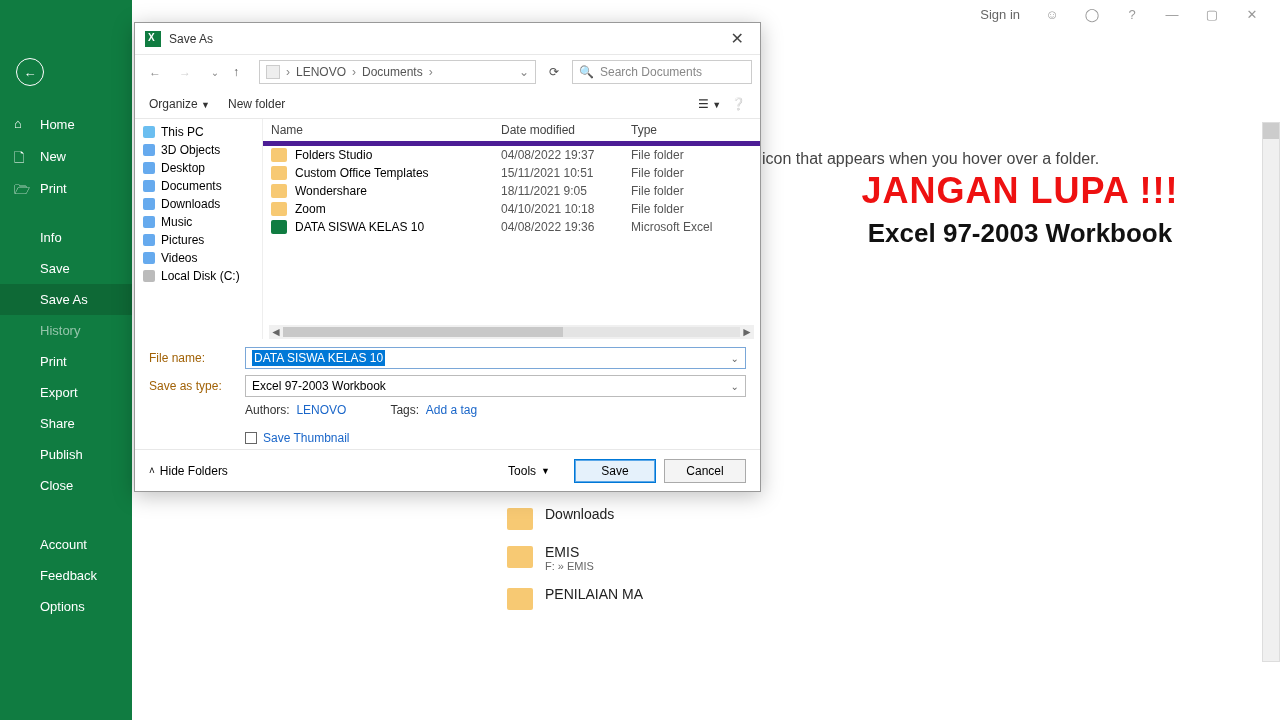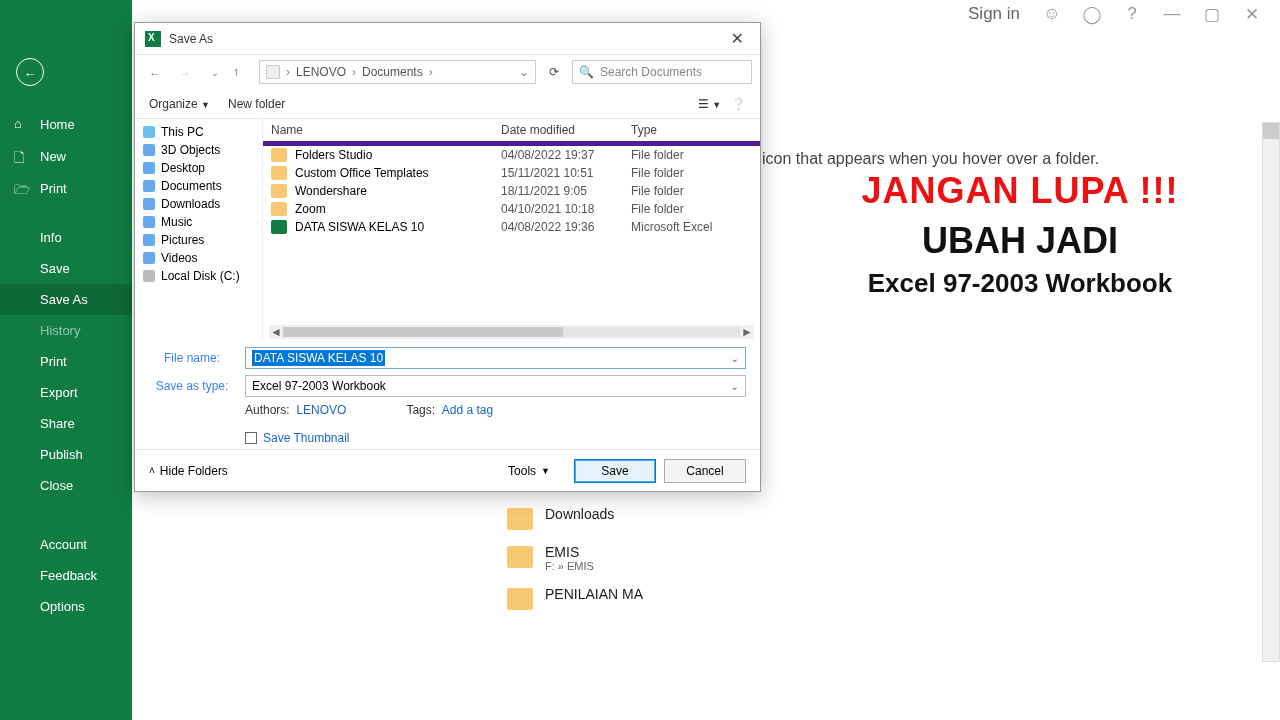--- a/index.html
+++ b/index.html
@@ -1,19 +1,19 @@
 <!DOCTYPE html>
 <html><head>
 <meta charset="utf-8">
 <style>
 * { margin: 0; padding: 0; box-sizing: border-box; font-family: "Segoe UI", sans-serif; }
 body { width: 1280px; height: 720px; background: #fff; position: relative; overflow: hidden; }
 
 
-.titlebar { position: absolute; top: 0; left: 0; right: 0; height: 28px; background: #fff; display: flex; align-items: center; justify-content: flex-end; padding: 0 8px; font-size: 17px; color: #666; }
+.titlebar { position: absolute; top: 0; left: 0; right: 0; height: 28px; background: #fff; display: flex; align-items: center; justify-content: flex-end; padding: 0 8px; font-size: 13px; color: #666; }
 .titlebar .signin { margin-right: 12px; }
 .titlebar .winbtn { width: 40px; height: 28px; display: inline-flex; align-items: center; justify-content: center; color: #999; }
 
 
 .greenbar { position: absolute; top: 0; left: 0; width: 132px; height: 720px; background: #107c41; color: #fff; padding-top: 48px; font-size: 13px; }
 .greenbar .back { position: absolute; top: 58px; left: 16px; width: 28px; height: 28px; border: 1.5px solid #fff; border-radius: 50%; display: flex; align-items: center; justify-content: center; }
 .greenbar .item { padding: 8px 14px; display: flex; align-items: center; gap: 10px; cursor: pointer; }
 .greenbar .item.sel { background: #0e6936; }
 .greenbar .item.dim { opacity: .55; }
 .greenbar .spacer1 { height: 60px; }
@@ -70,24 +70,24 @@
 .filelist .frow .c1 { width: 230px; display: flex; align-items: center; }
 .filelist .frow .c2 { width: 130px; color: #555; }
 .filelist .frow .c3 { flex: 1; color: #555; }
 .filelist .hscroll { position: absolute; left: 6px; right: 6px; bottom: 0; height: 14px; background: #f0f0f0; display: flex; align-items: center; }
 .filelist .hscroll .lar, .filelist .hscroll .rar { width: 14px; text-align: center; color: #666; }
 .filelist .hscroll .track { flex: 1; height: 10px; background: #e4e4e4; position: relative; }
 .filelist .hscroll .thumb { position: absolute; left: 0; top: 0; height: 10px; width: 280px; background: #c8c8c8; }
 
 .form { padding: 8px 14px 4px 14px; font-size: 12px; }
 .form .frow2 { display: flex; align-items: center; margin-bottom: 6px; }
-.form .lbl { width: 96px; text-align: center; padding-right: 10px; color: #3b82f6; }
+.form .lbl { width: 96px; text-align: left; padding-right: 10px; color: #a16207; }
 .form .inp { flex: 1; height: 22px; border: 1px solid #7aa7d8; padding: 0 6px; display: flex; align-items: center; background: #fff; }
 .form .combo { flex: 1; height: 22px; border: 1px solid #bbb; padding: 0 6px; display: flex; align-items: center; justify-content: space-between; }
-.form .meta { display: flex; gap: 60px; padding-left: 96px; color: #333; margin-top: 4px; }
+.form .meta { display: flex; gap: 44px; padding-left: 96px; color: #333; margin-top: 4px; }
 .form .meta .val { color: #1a66c9; }
 .form .thumbrow { padding-left: 96px; margin-top: 14px; display: flex; align-items: center; gap: 6px; }
 .form .thumbrow .cb { width: 12px; height: 12px; border: 1px solid #666; }
 
 .dlg-footer { height: 42px; display: flex; align-items: center; padding: 0 14px; border-top: 1px solid #e8e8e8; font-size: 12px; }
 .dlg-footer .hide { display: flex; align-items: center; gap: 5px; }
 .dlg-footer .spacer { flex: 1; }
 .dlg-footer .tools { margin-right: 16px; display: flex; align-items: center; gap: 5px; }
 .dlg-footer .btn { width: 82px; height: 24px; border: 1px solid #aaa; background: #f4f4f4; display: inline-flex; align-items: center; justify-content: center; margin-left: 8px; }
 .dlg-footer .btn.primary { border: 1px solid #0078d7; box-shadow: inset 0 0 0 1px #5aa7e8; background: #e5f1fb; }
@@ -208,21 +208,20 @@
         </div>
       </div>
   </div>
   <div class="scrollbar-right">
       <div class="thumb"></div>
     </div>
 </div>
 
 <div class="annot">
   <div class="l1">JANGAN LUPA !!!</div>
-  <div class="l2">UBAH JADI</div>
   <div class="l3">Excel 97-2003 Workbook</div>
 </div>
 
 <div class="dialog">
   <div class="dlg-title">
     <span class="xlico"></span>
     <span>Save As</span>
     <span class="close">✕</span>
   </div>
   <div class="dlg-nav">

